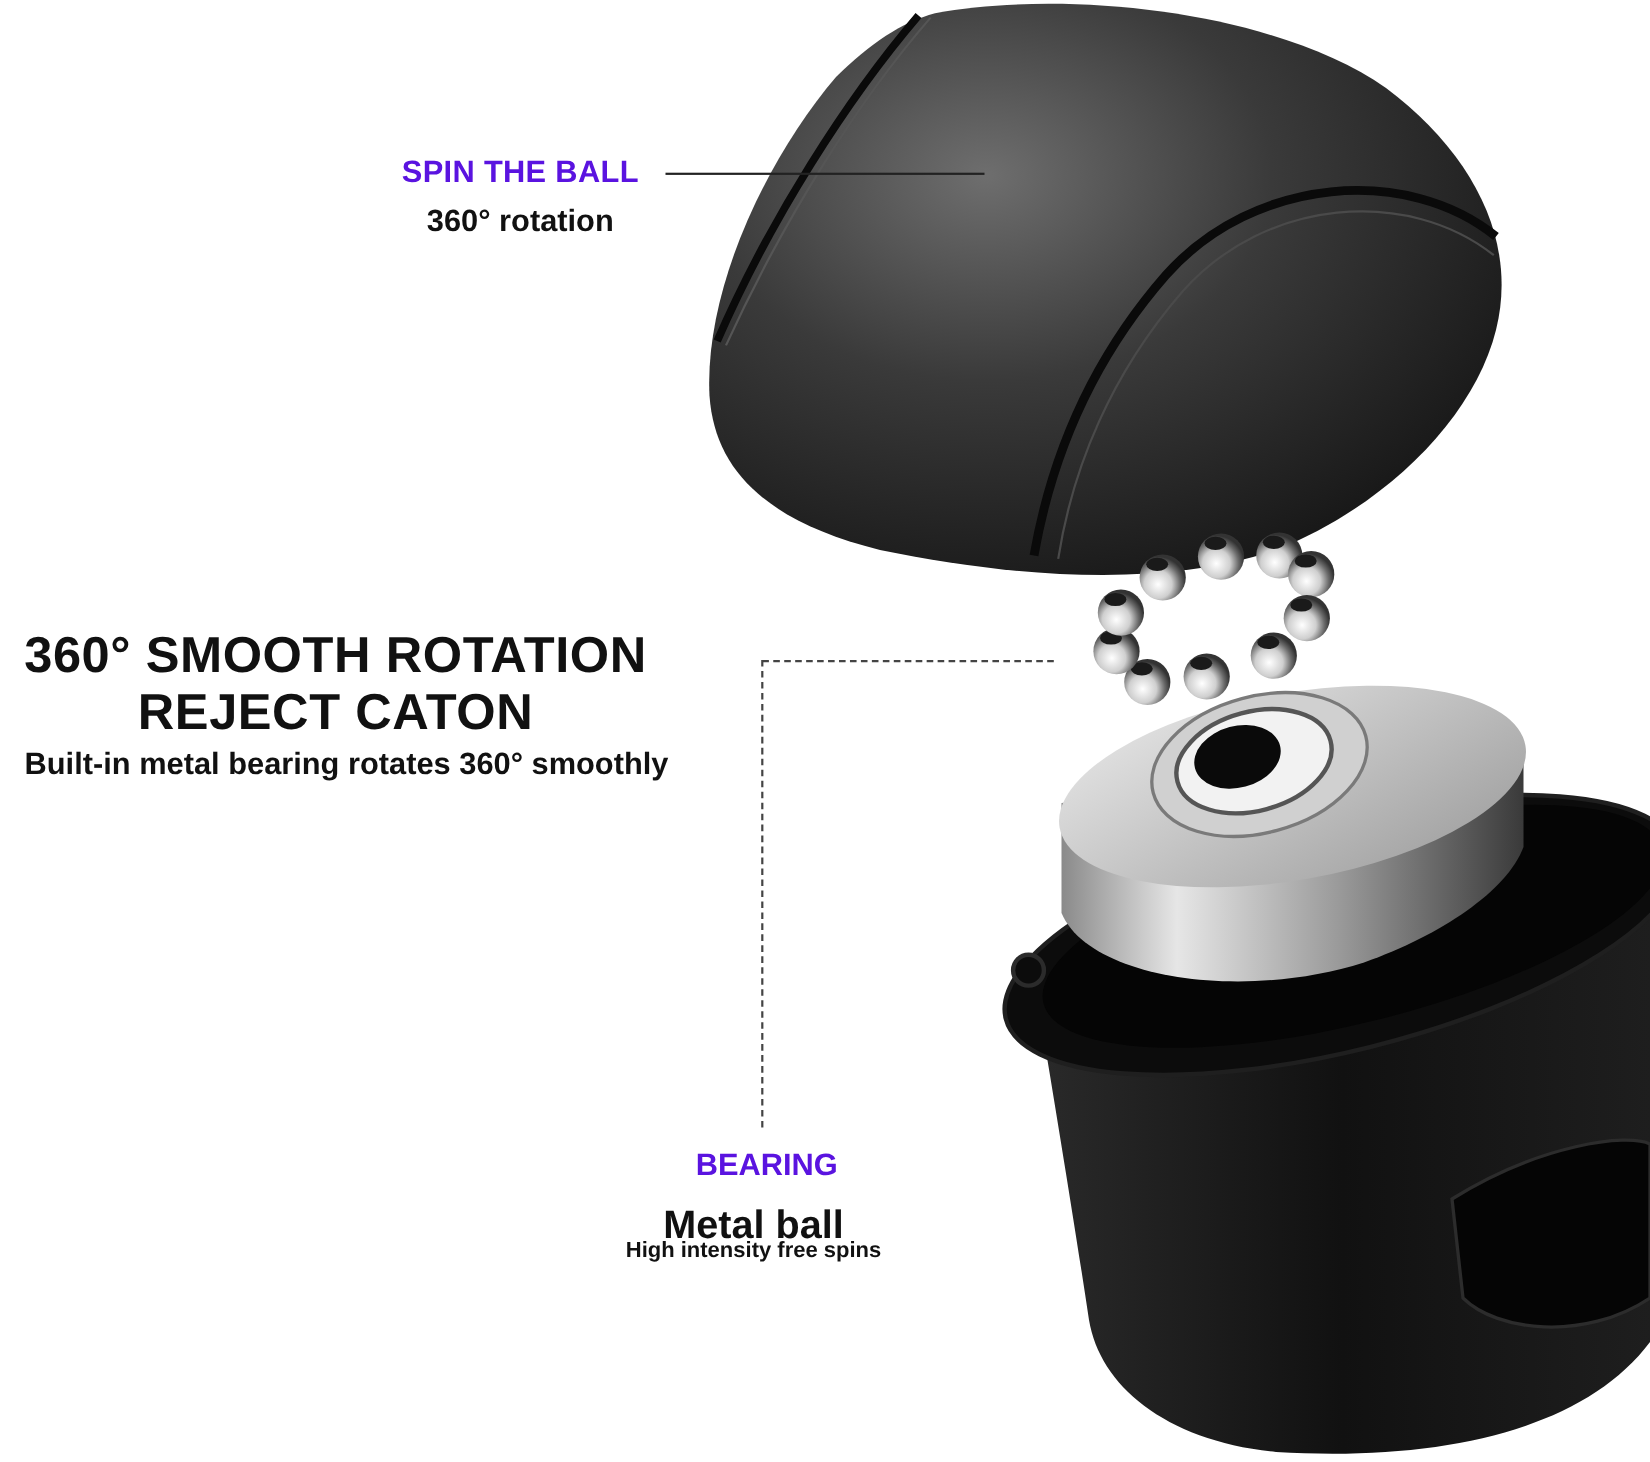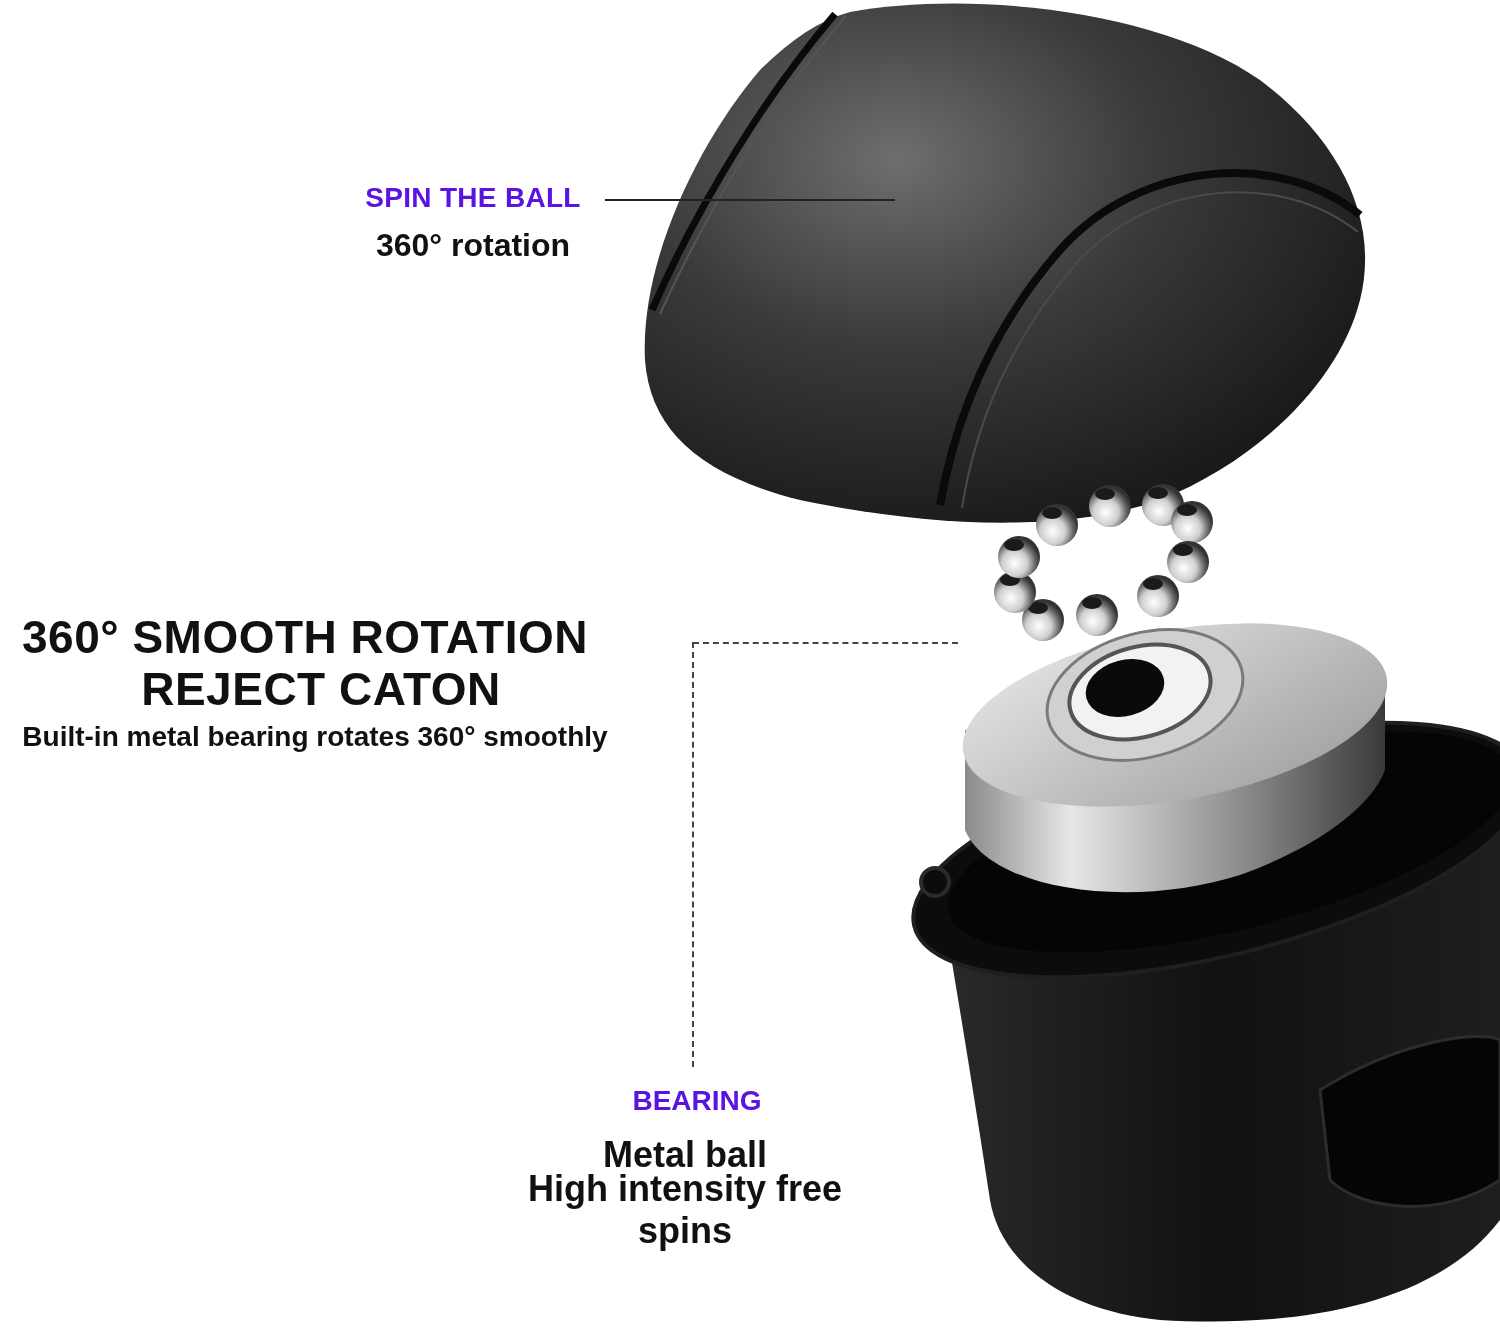--- a/index.html
+++ b/index.html
@@ -1,32 +1,32 @@
 <!DOCTYPE html>
 <html><head>
   <meta charset="utf-8">
   <style>
     html, body { margin: 0; padding: 0; background: #ffffff; }
     body { width: 1500px; height: 1329px; position: relative; overflow: hidden;
            font-family: "Liberation Sans", "DejaVu Sans", sans-serif; }
-    .abs { position: absolute; margin-top: 42px; }
+    .abs { position: absolute; }
     .purple { color: #5a13e0; font-weight: bold; }
     .black { color: #111; font-weight: bold; }
 
     #spin-title { left: 340px; top: 140px; width: 266px; font-size: 28px; text-align: center; letter-spacing: 0.3px; }
-    #spin-sub { left: 340px; top: 185px; width: 266px; font-size: 32px; text-align: center; }
+    #spin-sub { left: 340px; top: 185px; width: 266px; font-size: 28px; text-align: center; }
     #spin-line { left: 605px; top: 157px; width: 290px; height: 1.5px; background: #222; z-index: 5; }
 
     #hero-1 { left: 0; top: 568px; width: 610px; font-size: 46px; text-align: center; letter-spacing: 0.5px; }
-    #hero-2 { left: 0; top: 620px; width: 610px; font-size: 46px; text-align: center; letter-spacing: 0.5px; padding-left: 16px; }
+    #hero-2 { left: 0; top: 620px; width: 610px; font-size: 46px; text-align: center; letter-spacing: 0.5px; }
     #hero-sub { left: 0; top: 679px; width: 630px; font-size: 28px; text-align: center; }
 
     #bear-title { left: 532px; top: 1043px; width: 330px; font-size: 28px; text-align: center; }
     #bear-sub1 { left: 520px; top: 1092px; width: 330px; font-size: 36px; text-align: center; }
-    #bear-sub2 { left: 490px; top: 1126px; width: 390px; font-size: 36px; text-align: center; }
+    #bear-sub2 { left: 490px; top: 1126px; width: 390px; font-size: 20px; text-align: center; }
 
     #dash-h { left: 693px; top: 600px; width: 265px; height: 0; border-top: 2px dashed #444; }
     #dash-v { left: 692px; top: 600px; width: 0; height: 425px; border-left: 2px dashed #444; }
 
     svg { position: absolute; }
   </style>
 </head>
 <body>
 
 <svg style="left:640px; top:0;" width="860" height="540" viewBox="0 0 860 540">

